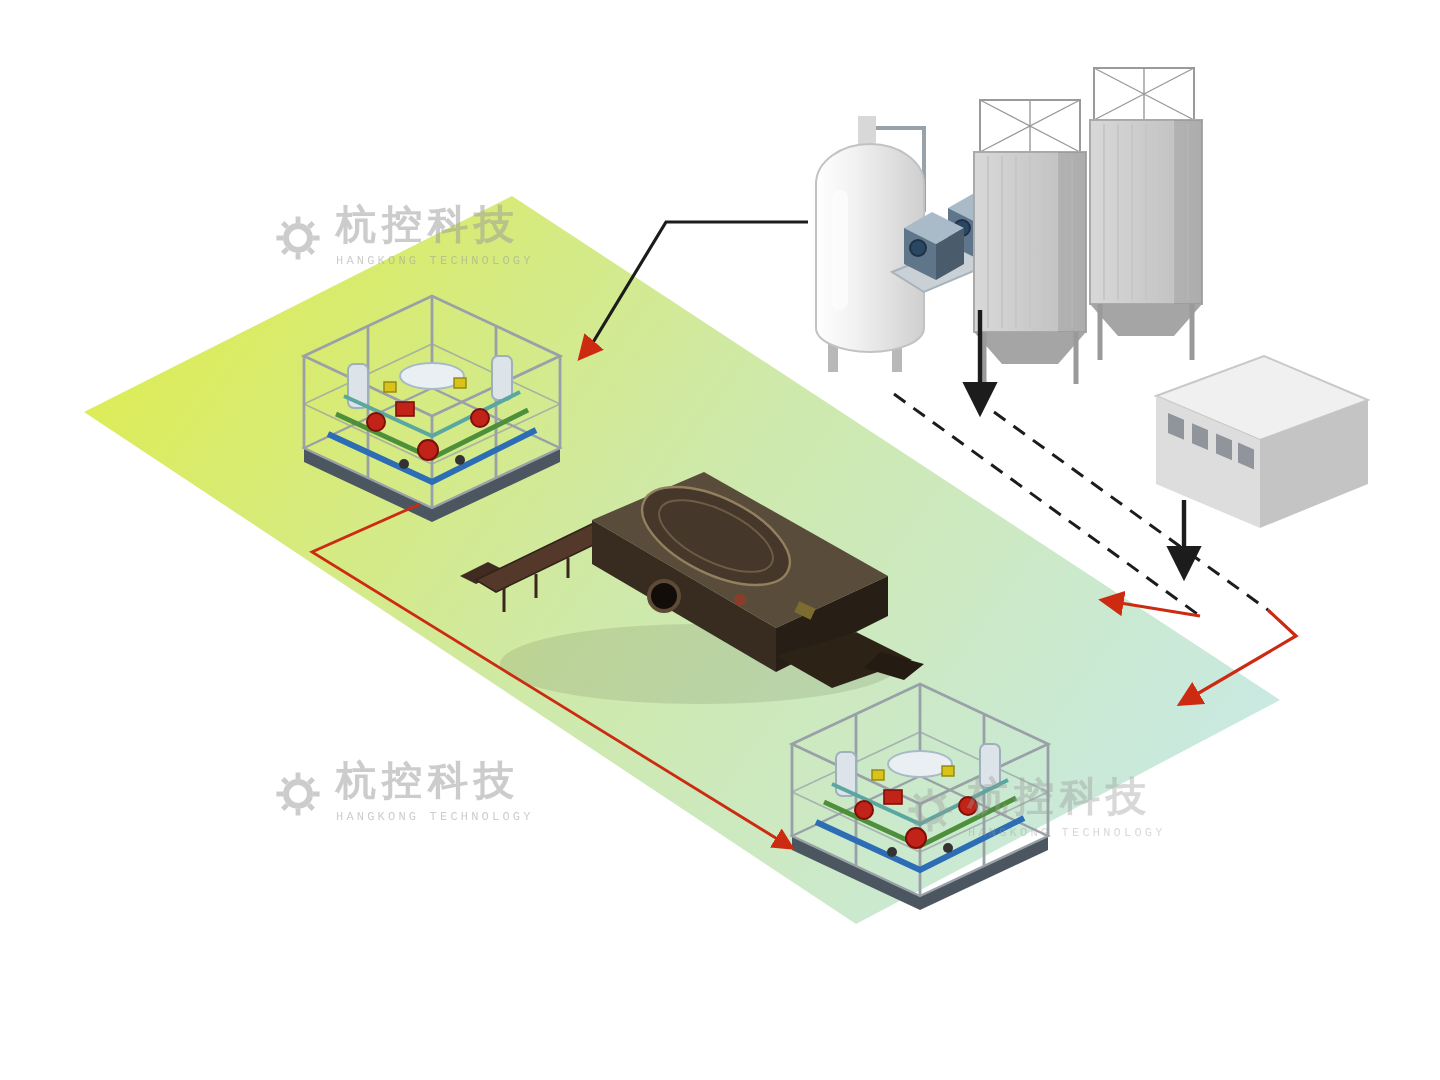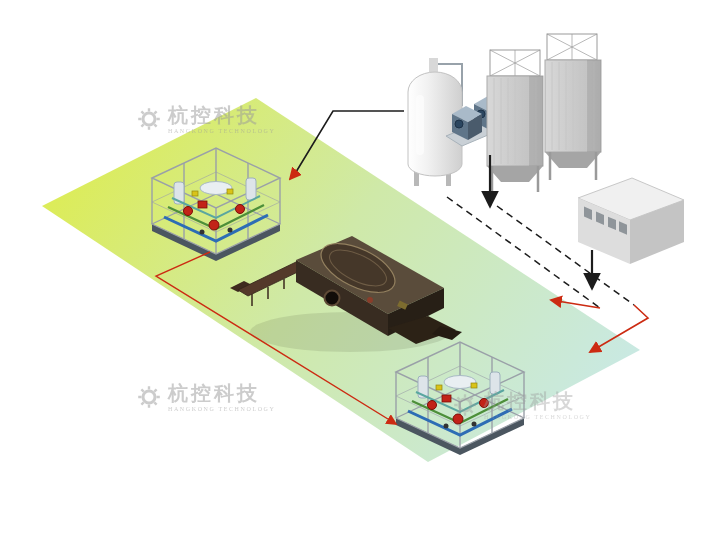--- a/index.html
+++ b/index.html
@@ -1,17 +1,17 @@
 <!DOCTYPE html>
 <html style="--platform-yellow: #dcec5a; --platform-green: #cfe9a8; --platform-teal: #c9e9e3; --flow-black: #1c1c1c; --flow-red: #cc2b12; --skid-frame: #9aa0a8; --pipe-blue: #2d6db5; --pipe-green: #4d8f3a; --pump-red: #c22318; --valve-yellow: #d9c318; --machine-dark: #352a21; --tank-white: #f4f4f4; --silo-gray: #cccccc; --building-gray: #dddddd; --watermark-gray: #9a9a9a;"><head>
 <meta charset="utf-8">
 <style>
   html,body{margin:0;padding:0;background:#fff}
   #stage{position:relative;width:720px;height:540px;background:#fff;overflow:hidden;
-         font-family:Liberation Serif, serif}
+         font-family:Liberation Mono, monospace}
   #scene{position:absolute;left:0;top:0;width:720px;height:540px}
   
   .wm{position:absolute;display:flex;align-items:center;gap:6px;color:#9a9a9a;opacity:.5;pointer-events:none}
   .wm.dim{opacity:.38}
   .wm .gear{width:26px;height:26px;flex:0 0 auto}
   .wm-text{display:flex;flex-direction:column;line-height:1.1}
   .cn{font-size:20px;font-weight:700;letter-spacing:3px;white-space:nowrap}
   .en{font-size:6px;letter-spacing:1.6px;margin-top:2px;white-space:nowrap}
   
   .c-pump{fill:var(--pump-red,#c22318)}

